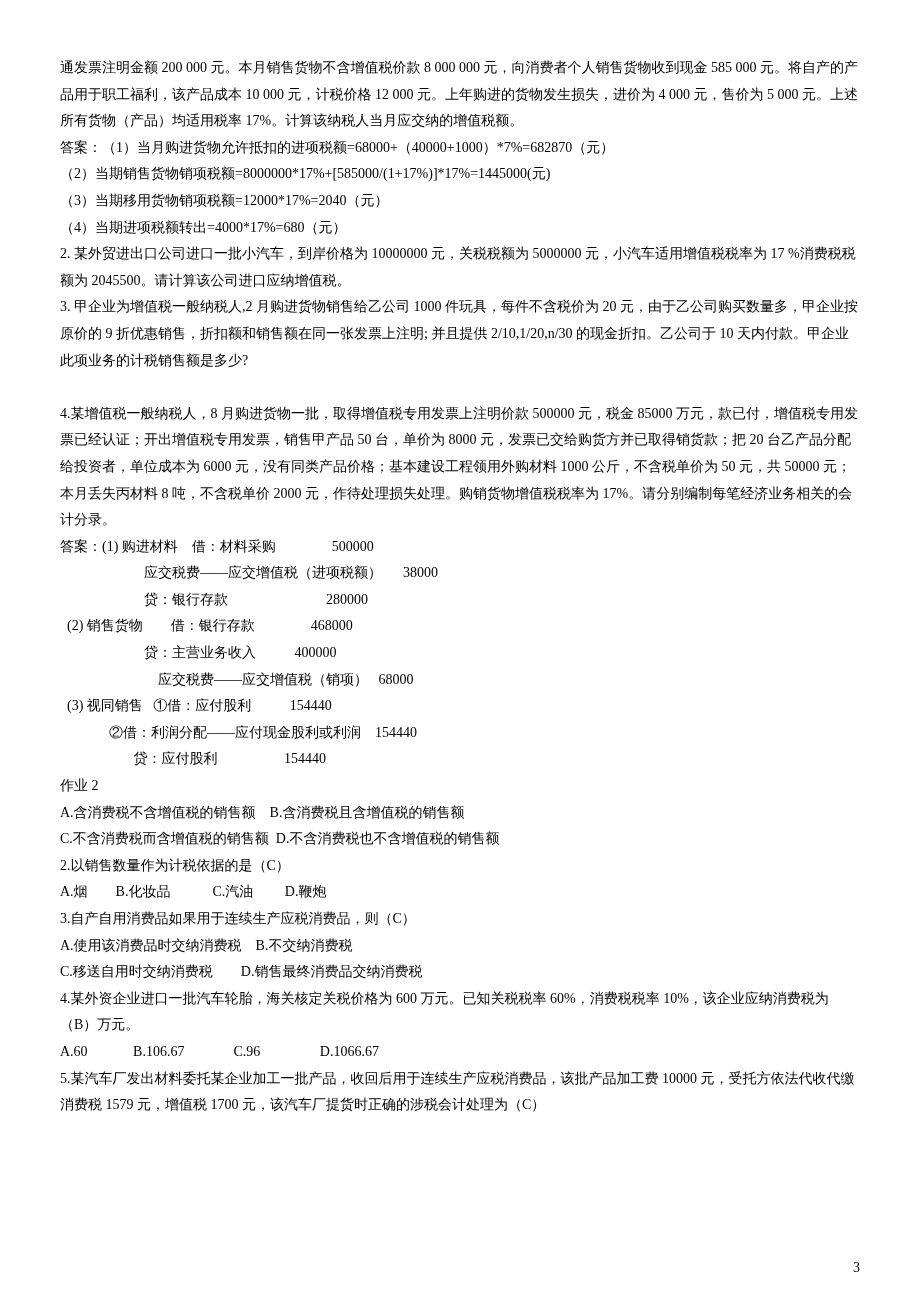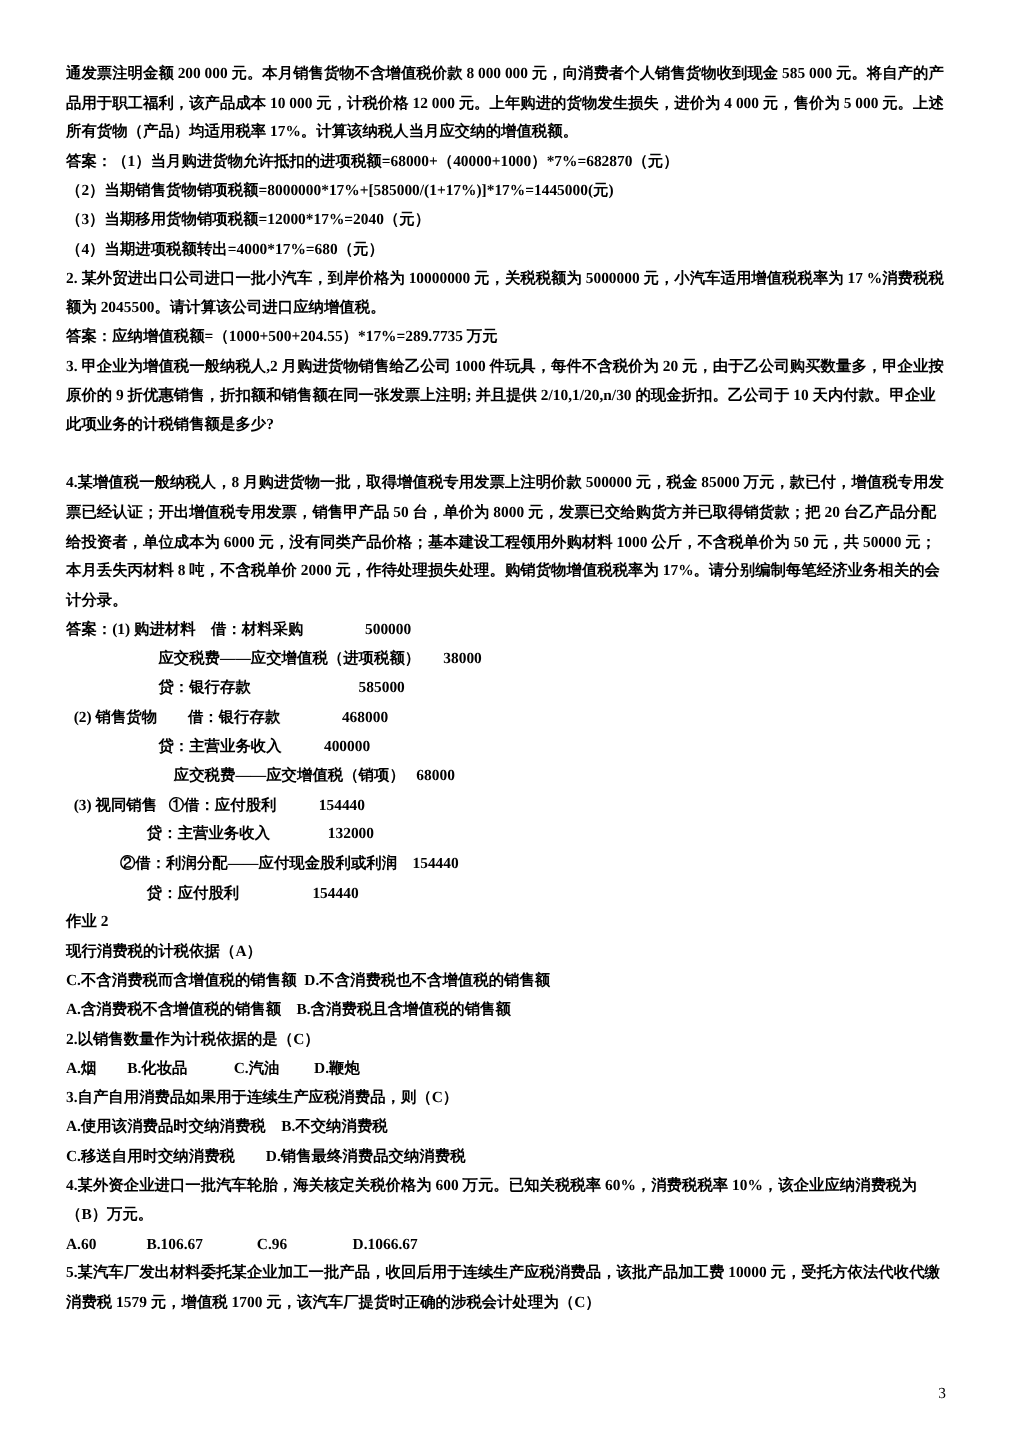--- a/index.html
+++ b/index.html
@@ -9,57 +9,53 @@
     color: #000;
     background: #fff;
     margin: 0;
     padding: 55px 60px 40px 60px;
     width: 920px;
     box-sizing: border-box;
   }
   .line {
     white-space: pre-wrap;
     word-break: break-all;
-    font-weight: bold;
   }
   .page-num {
     position: fixed;
     bottom: 20px;
     right: 60px;
     font-size: 14px;
   }
 </style>
 </head>
 <body>
 
 <div id="content">
     <div class="line">通发票注明金额 200 000 元。本月销售货物不含增值税价款 8 000 000 元，向消费者个人销售货物收到现金 585 000 元。将自产的产品用于职工福利，该产品成本 10 000 元，计税价格 12 000 元。上年购进的货物发生损失，进价为 4 000 元，售价为 5 000 元。上述所有货物（产品）均适用税率 17%。计算该纳税人当月应交纳的增值税额。</div>
     <div class="line">答案：（1）当月购进货物允许抵扣的进项税额=68000+（40000+1000）*7%=682870（元）</div>
     <div class="line">（2）当期销售货物销项税额=8000000*17%+[585000/(1+17%)]*17%=1445000(元)</div>
     <div class="line">（3）当期移用货物销项税额=12000*17%=2040（元）</div>
     <div class="line">（4）当期进项税额转出=4000*17%=680（元）</div>
     <div class="line">2. 某外贸进出口公司进口一批小汽车，到岸价格为 10000000 元，关税税额为 5000000 元，小汽车适用增值税税率为 17 %消费税税额为 2045500。请计算该公司进口应纳增值税。</div>
-    <div class="line">答案：应纳增值税额=（1000+500+204.55）*17%=289.7735 万元</div>
     <div class="line">3. 甲企业为增值税一般纳税人,2 月购进货物销售给乙公司 1000 件玩具，每件不含税价为 20 元，由于乙公司购买数量多，甲企业按原价的 9 折优惠销售，折扣额和销售额在同一张发票上注明; 并且提供 2/10,1/20,n/30 的现金折扣。乙公司于 10 天内付款。甲企业此项业务的计税销售额是多少?</div>
     <div class="line">&nbsp;</div>
     <div class="line">4.某增值税一般纳税人，8 月购进货物一批，取得增值税专用发票上注明价款 500000 元，税金 85000 万元，款已付，增值税专用发票已经认证；开出增值税专用发票，销售甲产品 50 台，单价为 8000 元，发票已交给购货方并已取得销货款；把 20 台乙产品分配给投资者，单位成本为 6000 元，没有同类产品价格；基本建设工程领用外购材料 1000 公斤，不含税单价为 50 元，共 50000 元；本月丢失丙材料 8 吨，不含税单价 2000 元，作待处理损失处理。购销货物增值税税率为 17%。请分别编制每笔经济业务相关的会计分录。</div>
     <div class="line">答案：(1) 购进材料    借：材料采购                500000</div>
     <div class="line">                        应交税费——应交增值税（进项税额）      38000</div>
-    <div class="line">                        贷：银行存款                            585000</div>
+    <div class="line">                        贷：银行存款                            280000</div>
     <div class="line">  (2) 销售货物        借：银行存款                468000</div>
     <div class="line">                        贷：主营业务收入           400000</div>
     <div class="line">                            应交税费——应交增值税（销项）   68000</div>
     <div class="line">  (3) 视同销售   ①借：应付股利           154440</div>
-    <div class="line">                     贷：主营业务收入               132000</div>
     <div class="line">              ②借：利润分配——应付现金股利或利润    154440</div>
     <div class="line">                     贷：应付股利                   154440</div>
     <div class="line">作业 2</div>
-    <div class="line">现行消费税的计税依据（A）</div>
+    <div class="line">A.含消费税不含增值税的销售额    B.含消费税且含增值税的销售额</div>
     <div class="line">C.不含消费税而含增值税的销售额  D.不含消费税也不含增值税的销售额</div>
-    <div class="line">A.含消费税不含增值税的销售额    B.含消费税且含增值税的销售额</div>
     <div class="line">2.以销售数量作为计税依据的是（C）</div>
     <div class="line">A.烟        B.化妆品            C.汽油         D.鞭炮</div>
     <div class="line">3.自产自用消费品如果用于连续生产应税消费品，则（C）</div>
     <div class="line">A.使用该消费品时交纳消费税    B.不交纳消费税</div>
     <div class="line">C.移送自用时交纳消费税        D.销售最终消费品交纳消费税</div>
     <div class="line">4.某外资企业进口一批汽车轮胎，海关核定关税价格为 600 万元。已知关税税率 60%，消费税税率 10%，该企业应纳消费税为（B）万元。</div>
     <div class="line">A.60             B.106.67              C.96                 D.1066.67</div>
     <div class="line">5.某汽车厂发出材料委托某企业加工一批产品，收回后用于连续生产应税消费品，该批产品加工费 10000 元，受托方依法代收代缴消费税 1579 元，增值税 1700 元，该汽车厂提货时正确的涉税会计处理为（C）</div>
   </div>
 <div class="page-num">3</div>

